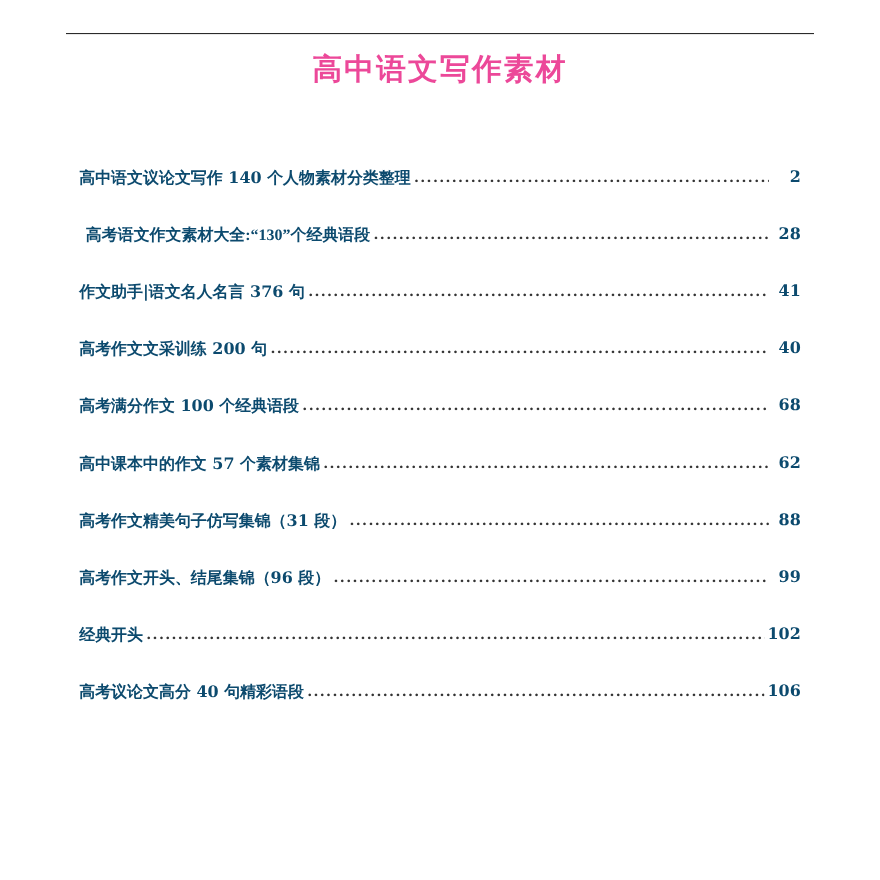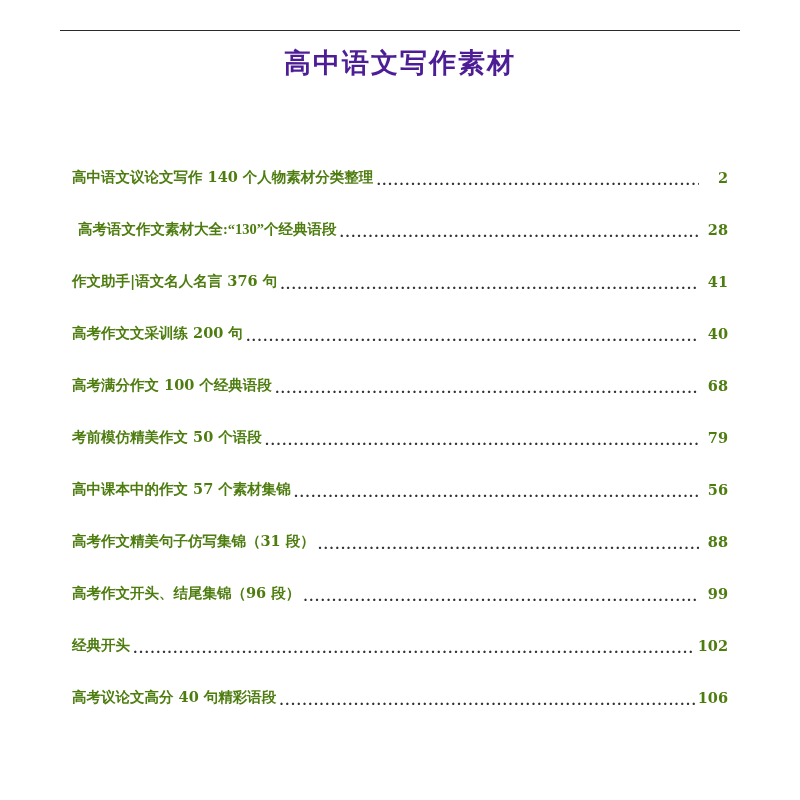--- a/index.html
+++ b/index.html
@@ -31,37 +31,37 @@
   }
   .doc-title {
     position: absolute;
     left: 0;
     right: 0;
     top: 45px;
     text-align: center;
     font-size: 27px;
     font-weight: bold;
     letter-spacing: 2px;
-    color: #4c1d95;
+    color: #ec4899;
     font-family: "DejaVu Serif", "Liberation Serif", serif;
   }
   .toc {
     position: absolute;
     left: 72px;
     right: 72px;
     top: 152px;
   }
   .toc-entry {
     display: flex;
-    align-items: center;
+    align-items: flex-start;
     width: 100%;
     height: 52px;
     font-size: 14.5px;
     font-weight: bold;
-    color: #4d7c0f;
+    color: #0c4a6e;
     font-family: "DejaVu Serif", "Liberation Serif", serif;
   }
   .toc-entry .label {
     white-space: nowrap;
     padding-right: 3px;
     padding-bottom: 1px;
   }
   .toc-entry .leader {
     flex: 1 1 auto;
     position: relative;
@@ -124,30 +124,25 @@
       <span class="leader"></span>
       <span class="page-no">40</span>
     </div>
 
     <div class="toc-entry">
       <span class="label">高考满分作文 100 个经典语段</span>
       <span class="leader"></span>
       <span class="page-no">68</span>
     </div>
 
-    <div class="toc-entry">
-      <span class="label">考前模仿精美作文 50 个语段</span>
-      <span class="leader"></span>
-      <span class="page-no">79</span>
-    </div>
 
     <div class="toc-entry">
       <span class="label">高中课本中的作文 57 个素材集锦</span>
       <span class="leader"></span>
-      <span class="page-no">56</span>
+      <span class="page-no">62</span>
     </div>
 
     <div class="toc-entry">
       <span class="label">高考作文精美句子仿写集锦（31 段）</span>
       <span class="leader"></span>
       <span class="page-no">88</span>
     </div>
 
     <div class="toc-entry">
       <span class="label">高考作文开头、结尾集锦（96 段）</span>

